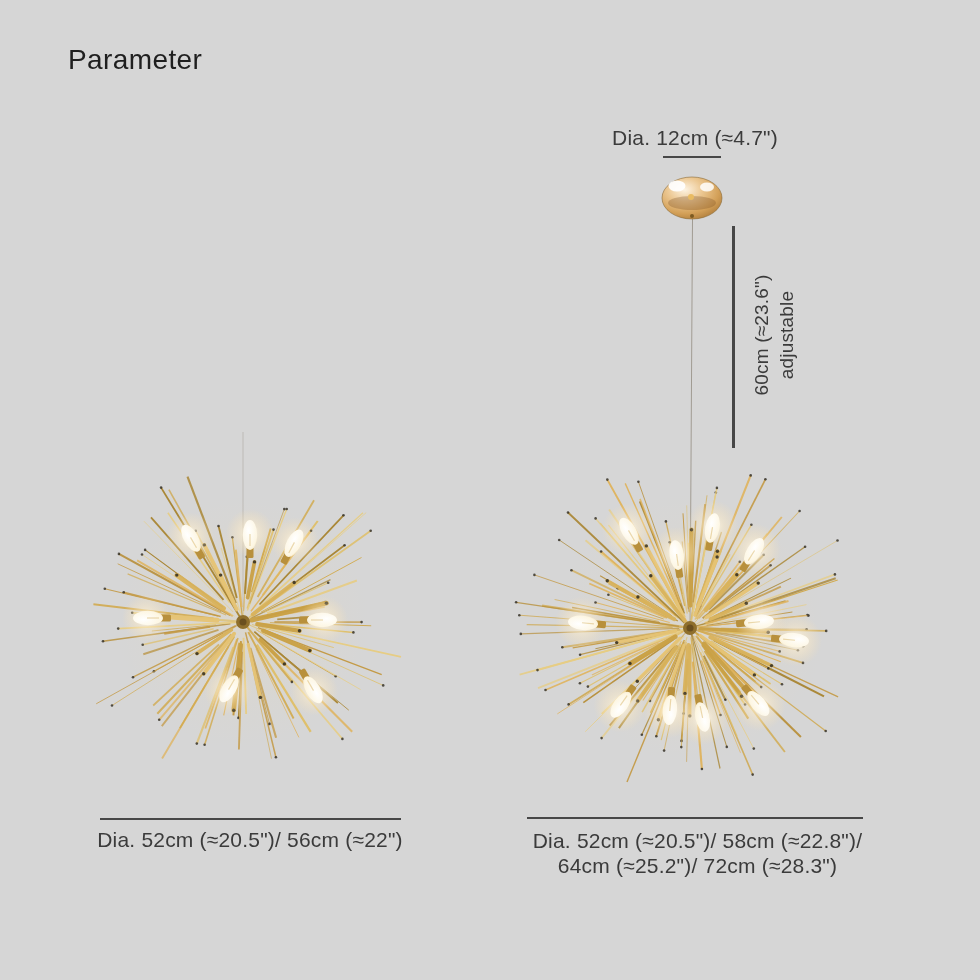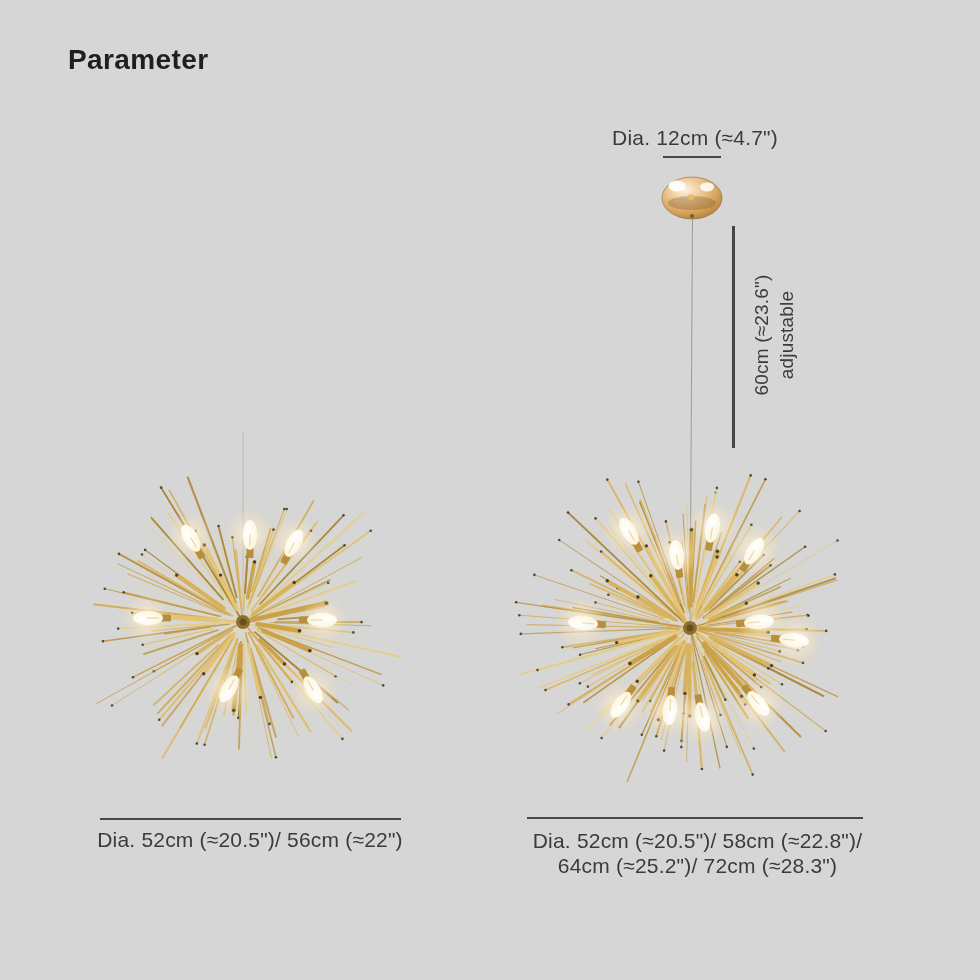--- a/index.html
+++ b/index.html
@@ -11,21 +11,21 @@
   *{margin:0;padding:0;box-sizing:border-box;}
   html,body{width:980px;height:980px;}
   body{font-family:"Liberation Sans", sans-serif;}
   .stage{
     position:relative;width:980px;height:980px;overflow:hidden;
     background:var(--background);
   }
   #scene{position:absolute;left:0;top:0;}
   .title{
     position:absolute;left:68px;top:44px;
-    font-size:28px;font-weight:700;letter-spacing:.4px;
+    font-size:28px;font-weight:400;letter-spacing:.4px;
     color:var(--title-color);
   }
   .label{
     position:absolute;color:var(--text);
     font-size:21px;letter-spacing:.2px;text-align:center;
   }
   .top-label{left:570px;top:126px;width:250px;white-space:nowrap;}
   .small-label{left:95px;top:828px;width:310px;white-space:nowrap;}
   .large-label{left:515px;top:828px;width:365px;line-height:25px;}
   .dline{position:absolute;background:var(--dim-line);}

